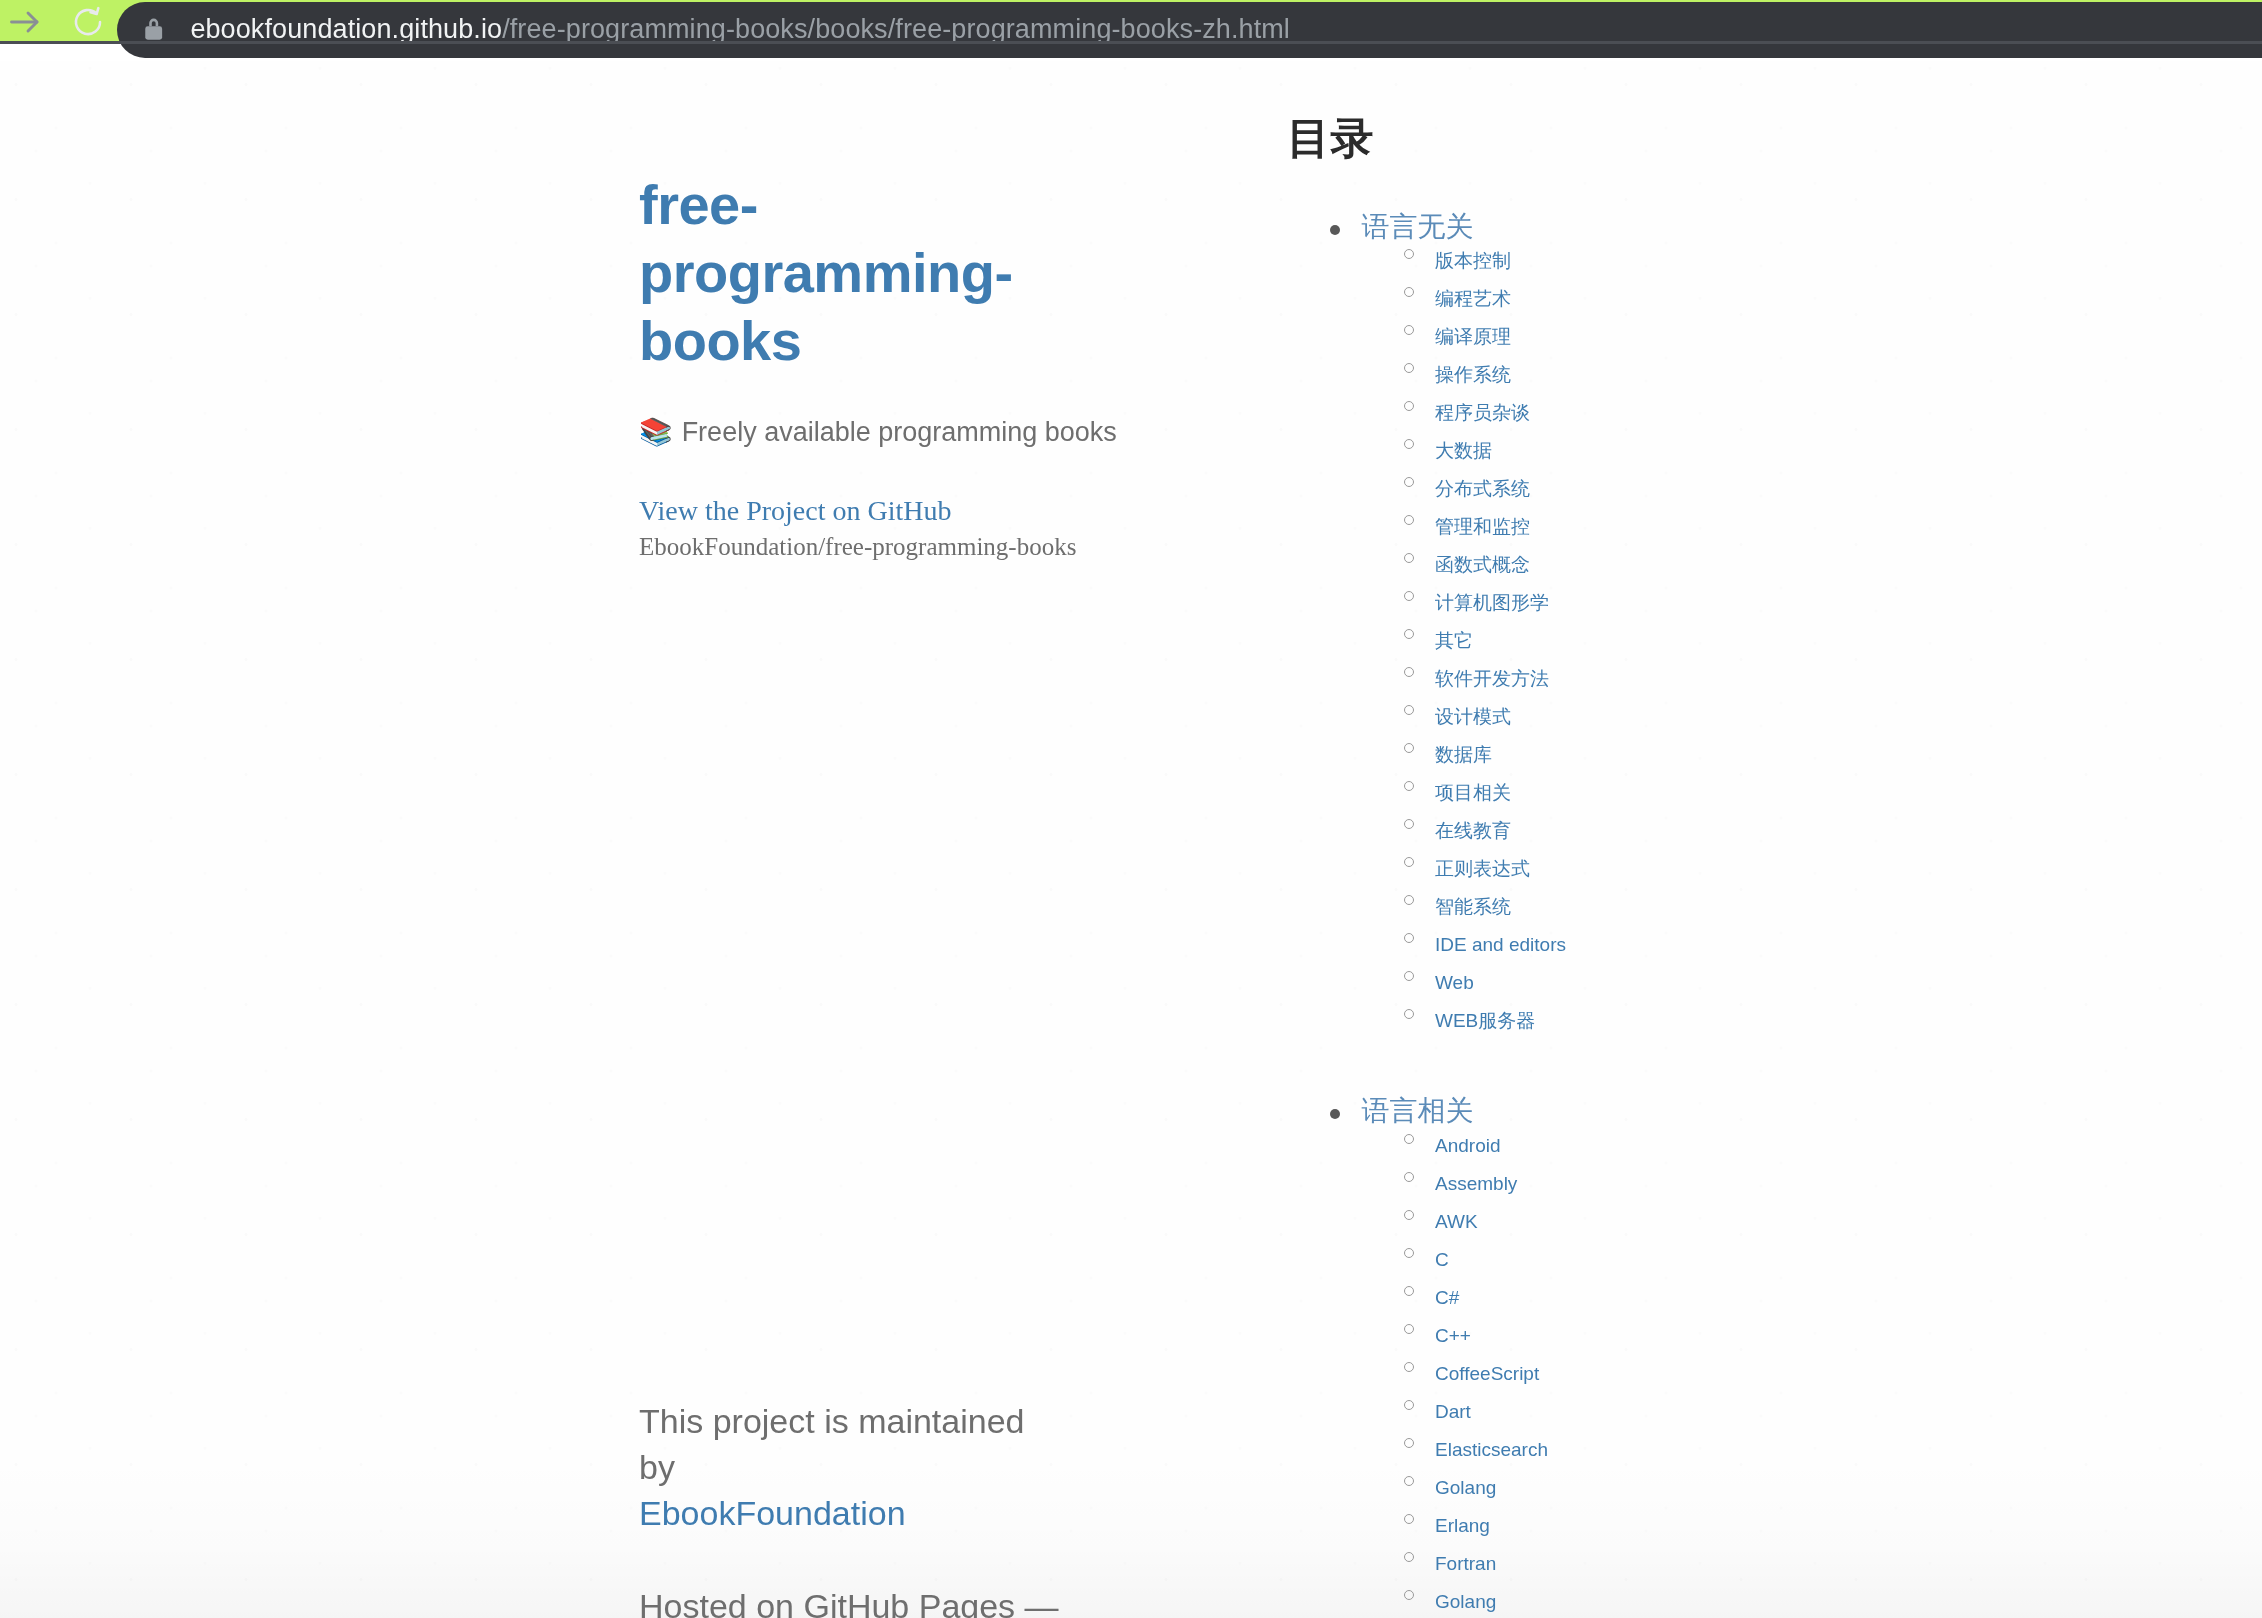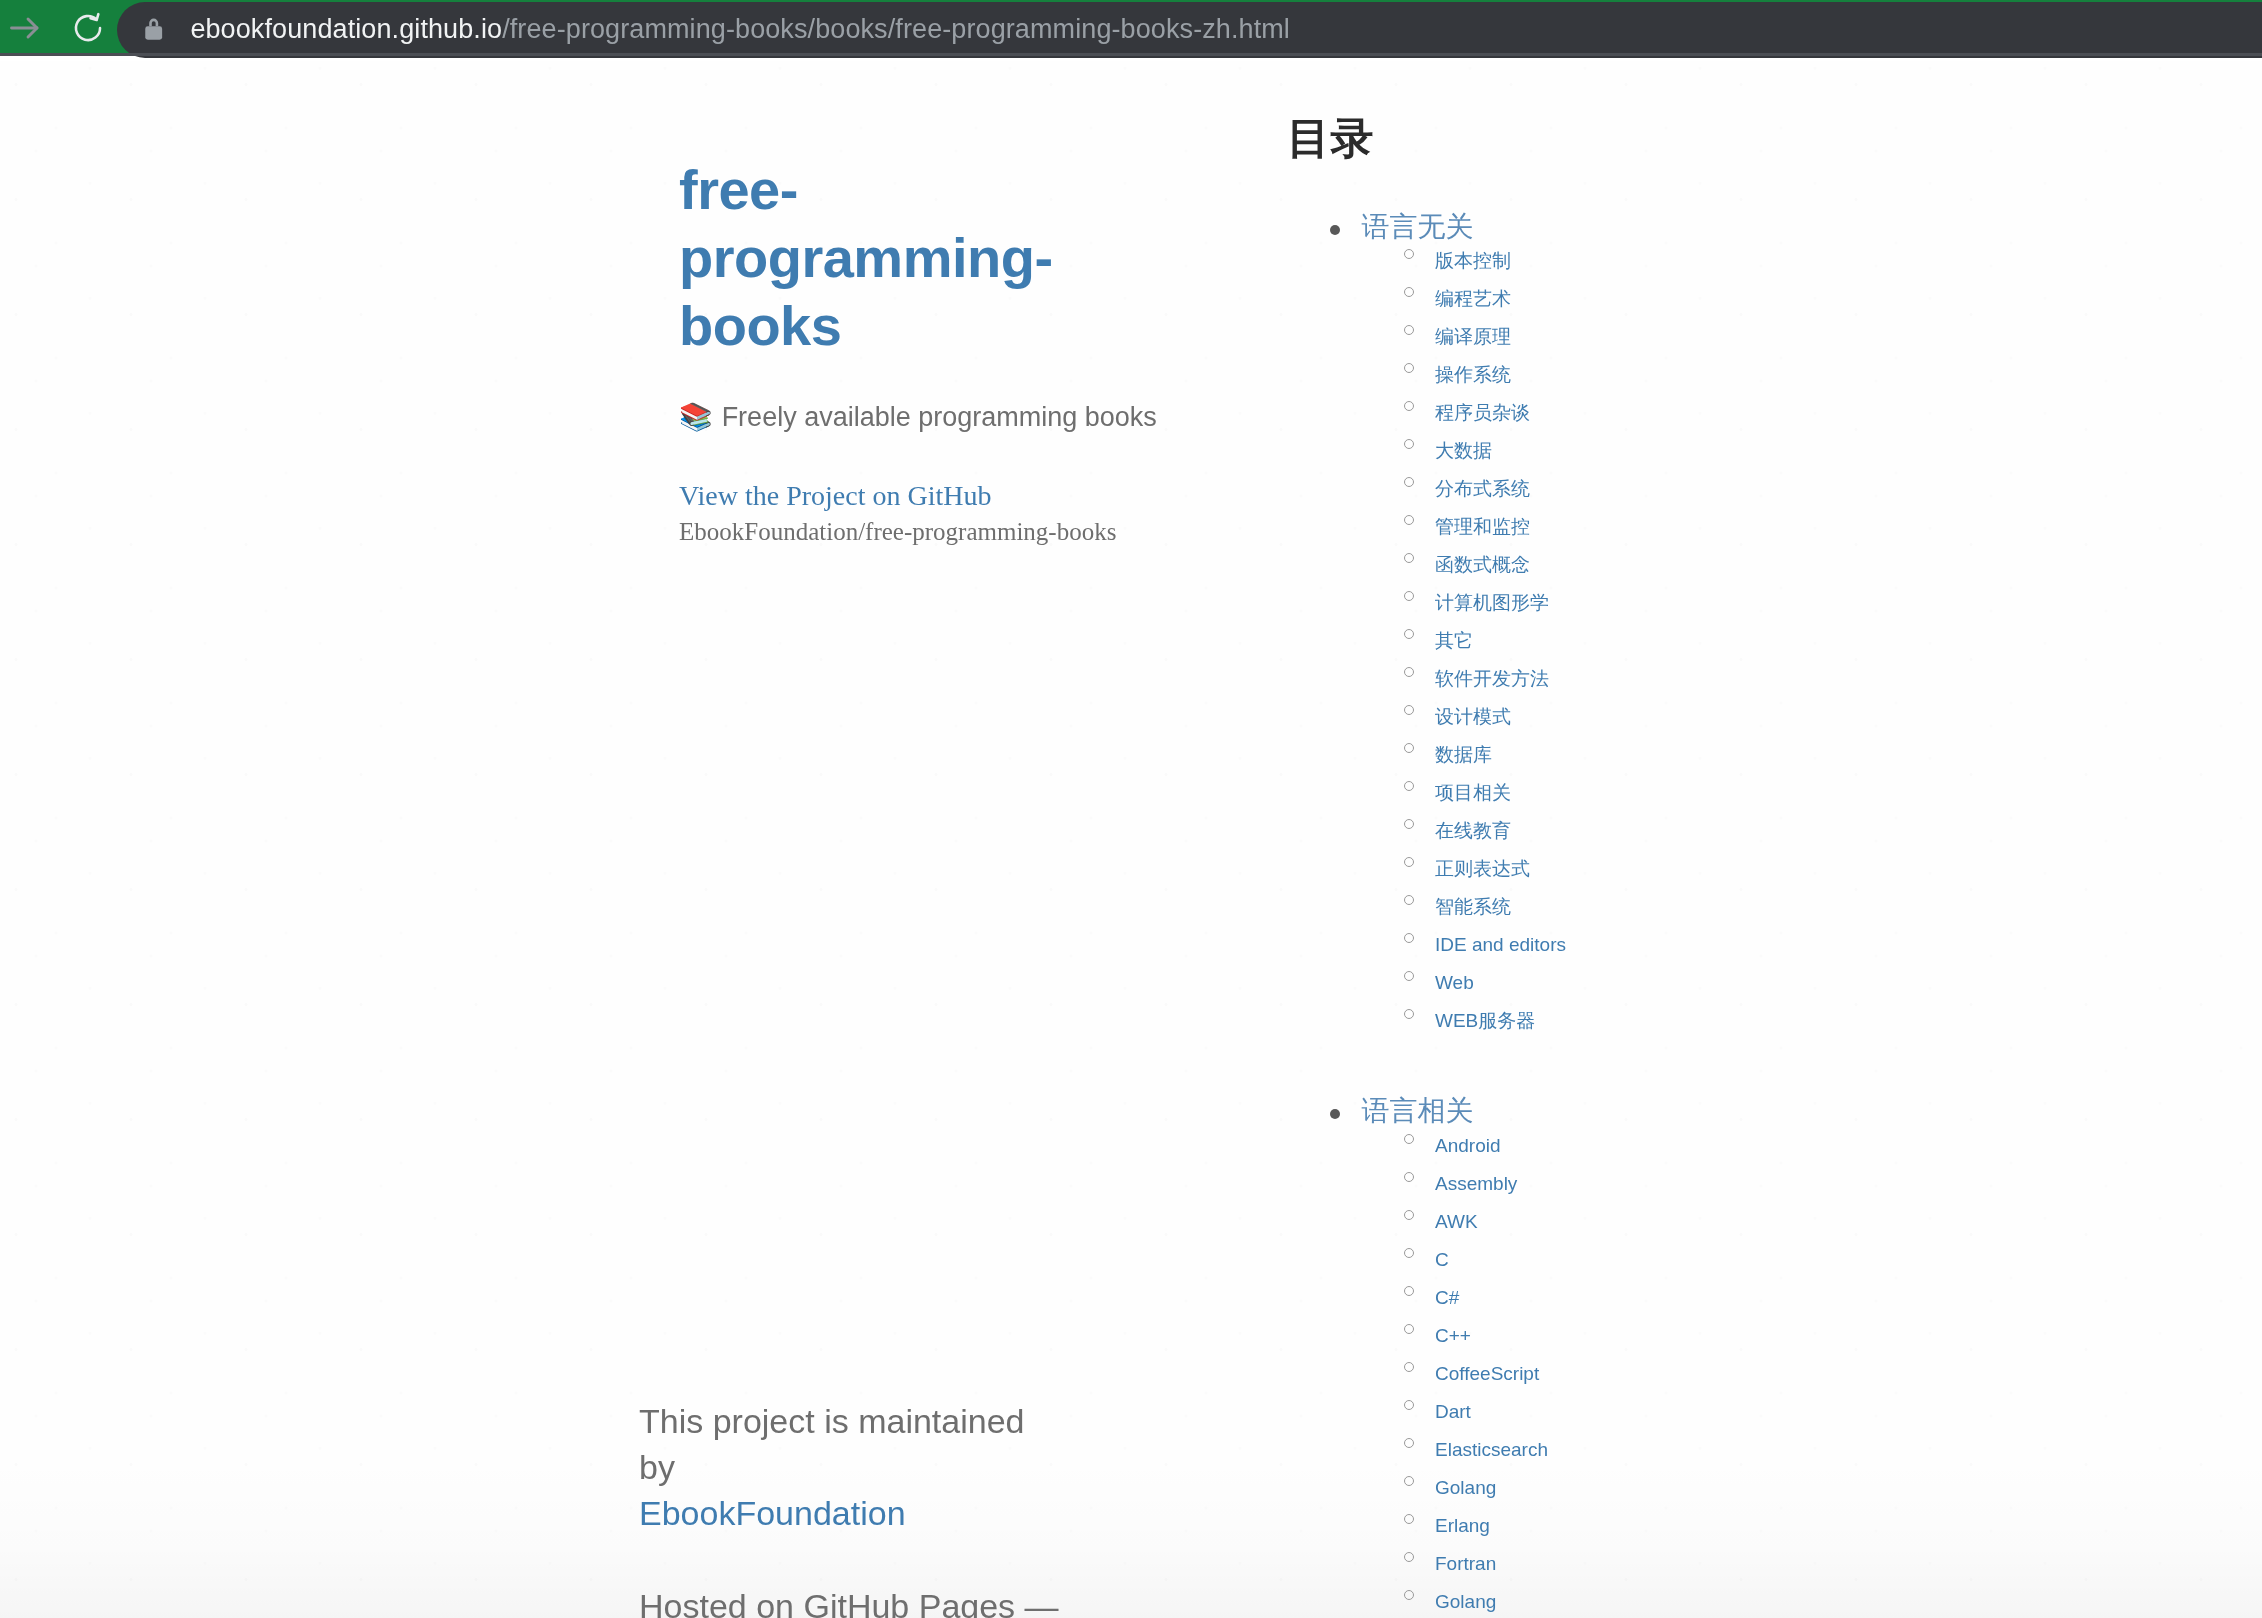--- a/index.html
+++ b/index.html
@@ -13,22 +13,22 @@
   body {
     font-family: "Liberation Sans", sans-serif;
     background: #ffffff;
   }
 
   
   #browser-chrome {
     position: absolute;
     top: 0; left: 0;
     width: 2263px;
-    height: 56px;
-    background: #15803d;
+    height: 44px;
+    background: #bef264;
     display: flex;
     align-items: center;
     z-index: 50;
   }
   #browser-chrome::after {
     content: "";
     position: absolute;
     left: 0; right: 0; bottom: 0;
     height: 2.7px;
     background: #4b4e54;
@@ -86,23 +86,22 @@
       radial-gradient(circle at 36px 90px, rgba(0,0,0,0.011) 0 1.1px, rgba(0,0,0,0) 1.8px),
       #fefefe;
     background-size: 100% 100%, 115px 115px, 115px 115px, 115px 115px, 115px 115px;
     overflow: hidden;
   }
 
   
   #header-col {
     position: absolute;
     left: 639px;
-    top: 95px;
+    top: 110px;
     width: 423px;
-    margin-left: 40px;
   }
 
   #project-title {
     font-size: 56px;
     line-height: 1.21;
     font-weight: bold;
     color: #3f7cb0;
     letter-spacing: -0.5px;
     word-break: break-word;
   }

